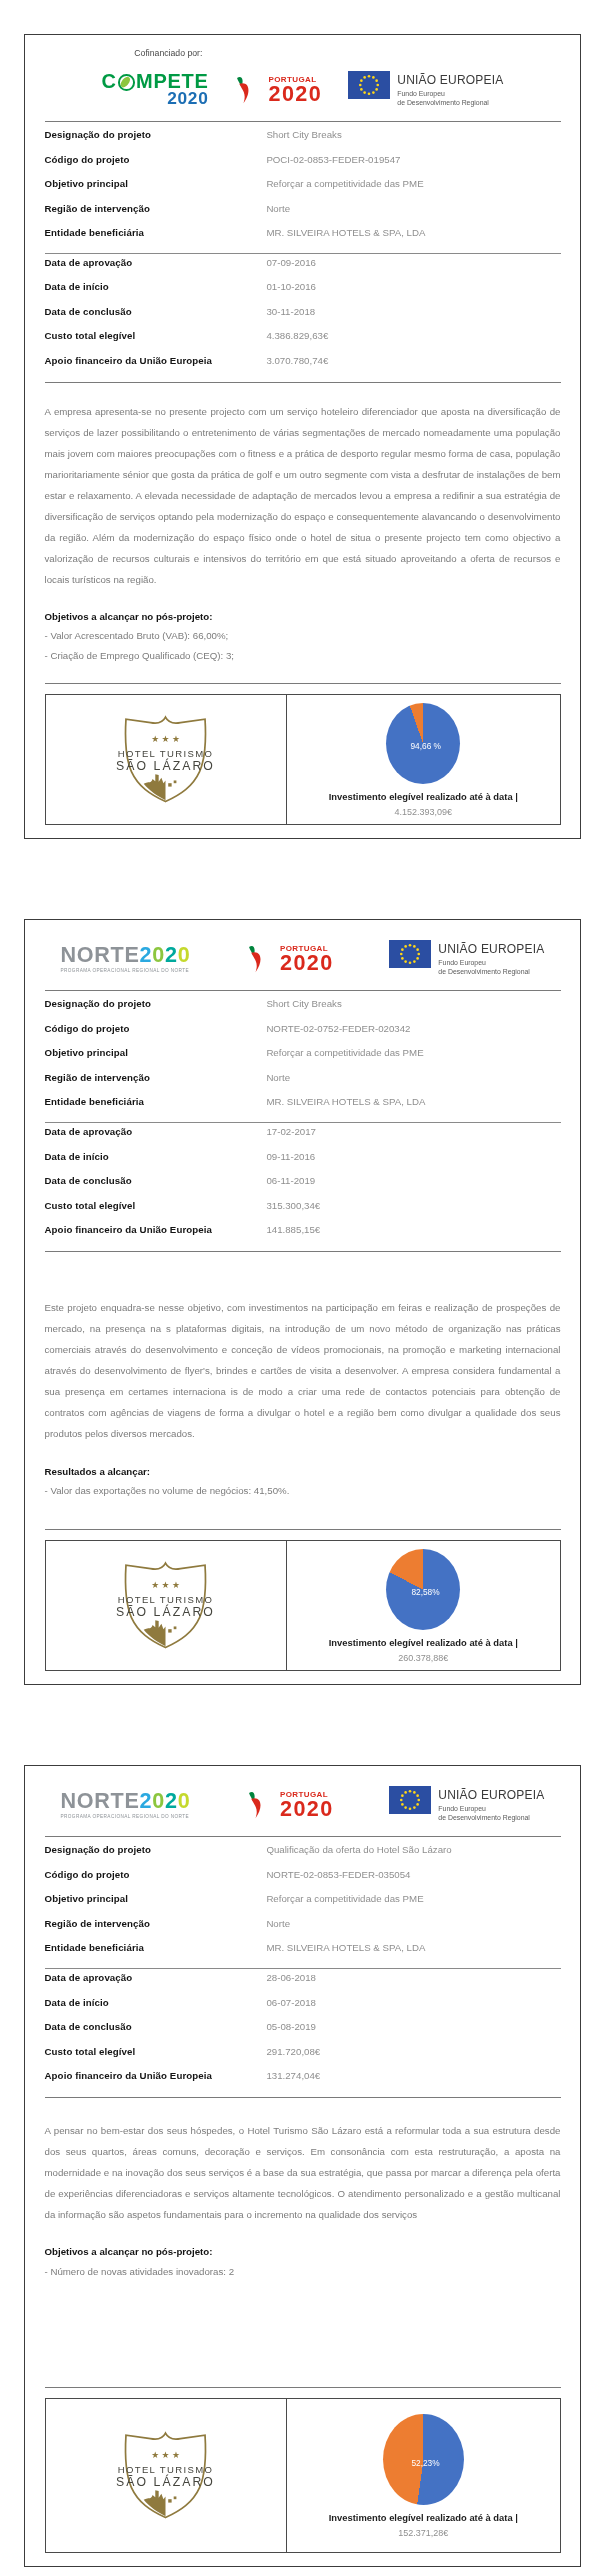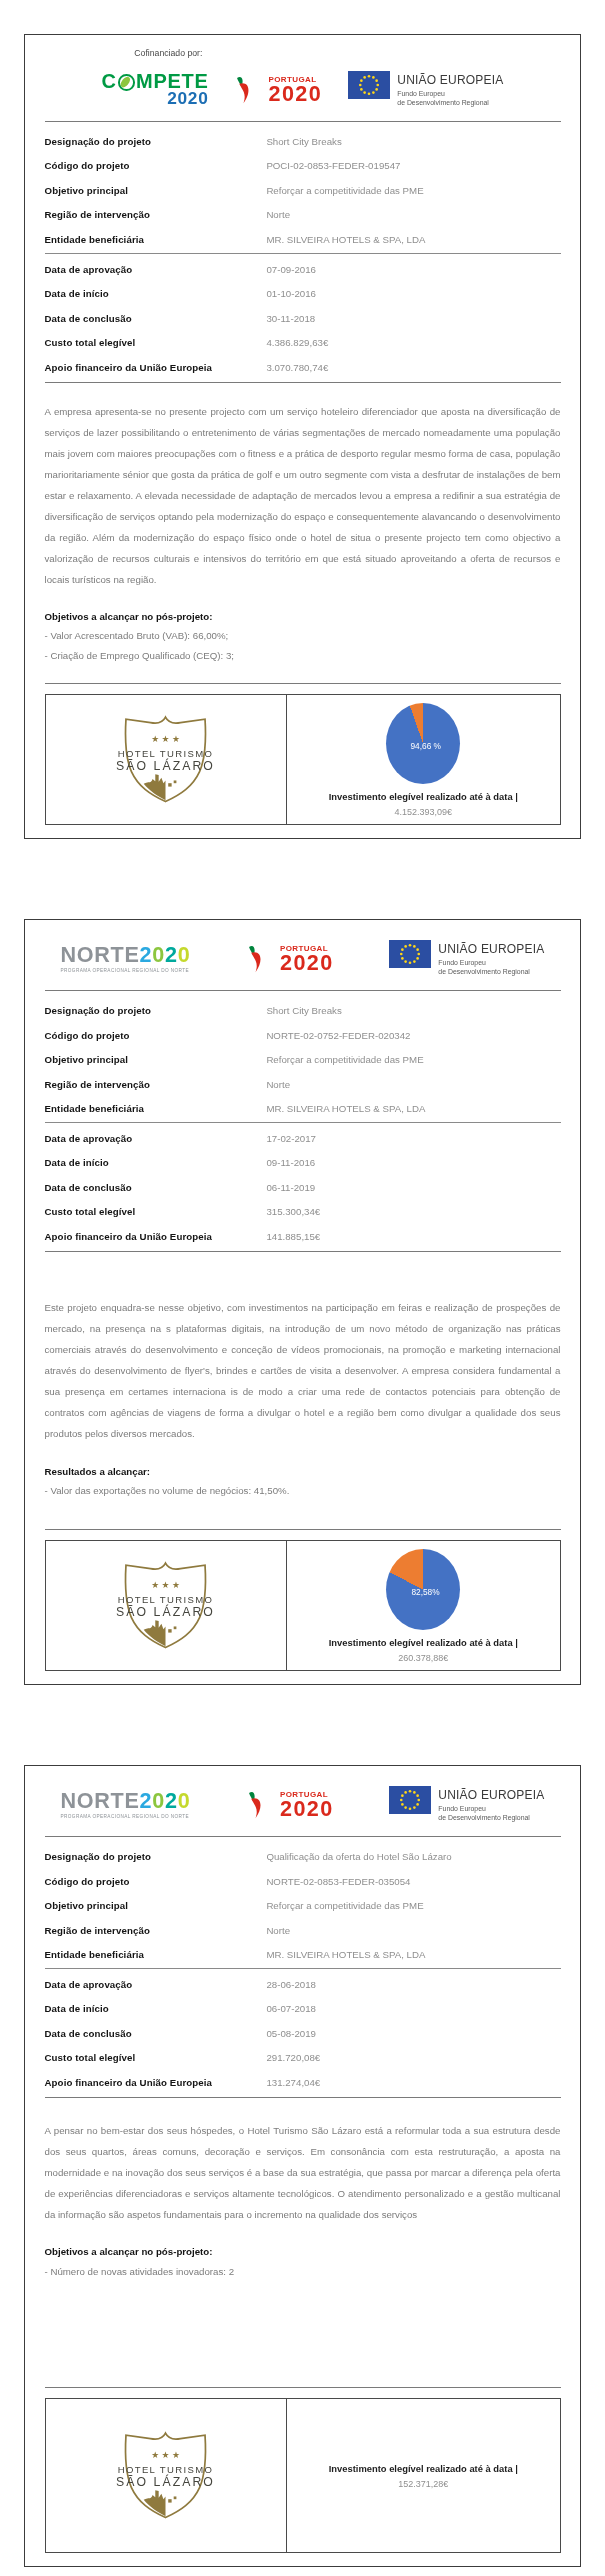--- a/index.html
+++ b/index.html
@@ -9,21 +9,21 @@
   .card-1{min-height:783px}
   .card-2{min-height:766px}
   .card-3{min-height:802px}
   .cofinance{font-size:8.7px;color:#4a4a4a;text-align:center;padding-right:52%;margin:5.8px 0 0}
   .logos{display:flex;align-items:center;min-height:63px}
   .card-1 .logos{justify-content:center;gap:26px}
   .card-2 .logos,.card-3 .logos{justify-content:space-between;padding:0 16px}
   hr.rule{border:none;border-top:0.7px solid #7a7a7a;margin:0}
   .subrule{border-top:0.7px solid #8a8a8a;margin:1.4px 0 2.9px}
   .ptable{padding:7.2px 0 2.9px}
-  .prow{display:flex;align-items:center;min-height:24.5px}
+  .prow{display:flex;align-items:flex-start;min-height:24.5px}
   .plabel{width:43%;font-weight:bold;font-size:9.7px;color:#141414;letter-spacing:0.1px}
   .pvalue{width:57%;font-size:9.7px;color:#8f8f8f}
   .desc{font-size:9.7px;color:#7c7c7c;line-height:21px;text-align:justify;margin-top:17.3px}
   .card-2 .desc{margin-top:45px}
   .card-3 .desc{margin-top:21.6px}
   .obj-title{font-size:9.7px;font-weight:bold;color:#141414;margin-top:17.3px;line-height:19.5px}
   .obj-item{font-size:9.7px;color:#7c7c7c;line-height:19.5px}
   .footer-wrap{margin-top:auto;padding-top:17.3px}
   .footer-box{border:0.7px solid #4a4a4a;display:flex;min-height:114px;margin-top:10px}
   .card-3 .footer-box{min-height:155px}
@@ -415,19 +415,22 @@
           <path d="M100,6 C96,14 88,16 78,14 L42,9 C40,42 43,70 50,86 C60,108 78,120 100,130 C122,120 140,108 150,86 C157,70 160,42 158,9 L122,14 C112,16 104,14 100,6 Z" fill="none" stroke="#8F7A3E" stroke-width="2.5"></path>
           <text class="stars" x="100" y="42">★ ★ ★</text>
           <text class="ht1" x="100" y="64">HOTEL TURISMO</text>
           <text class="ht2" x="100" y="84">SÃO LÁZARO</text>
           <path d="M100,128 C88,122 76,114 68,104 C76,100 79,104 81,97 L85,100 L85,90 L90,91 L90,101 L94,95 L97,103 L100,99 Z" fill="#8F7A3E"></path>
           <rect x="104" y="103" width="5" height="5" fill="#8F7A3E"></rect>
             <rect x="112" y="99" width="4" height="4" fill="#8F7A3E"></rect>
         </svg>
       </div>
       <div class="cell cell-chart">
+        <div class="pie" style="background: conic-gradient(rgb(68, 114, 196) 0deg, rgb(68, 114, 196) 188deg, rgb(237, 125, 49) 188deg, rgb(237, 125, 49) 360deg);">
+            <span class="pie-label">52,23%</span>
+          </div>
         <div class="cap">Investimento elegível realizado até à data |</div>
         <div class="cap-val">152.371,28€</div>
       </div>
     </div>
   </div>
 </section>
 
 
 </body></html>

